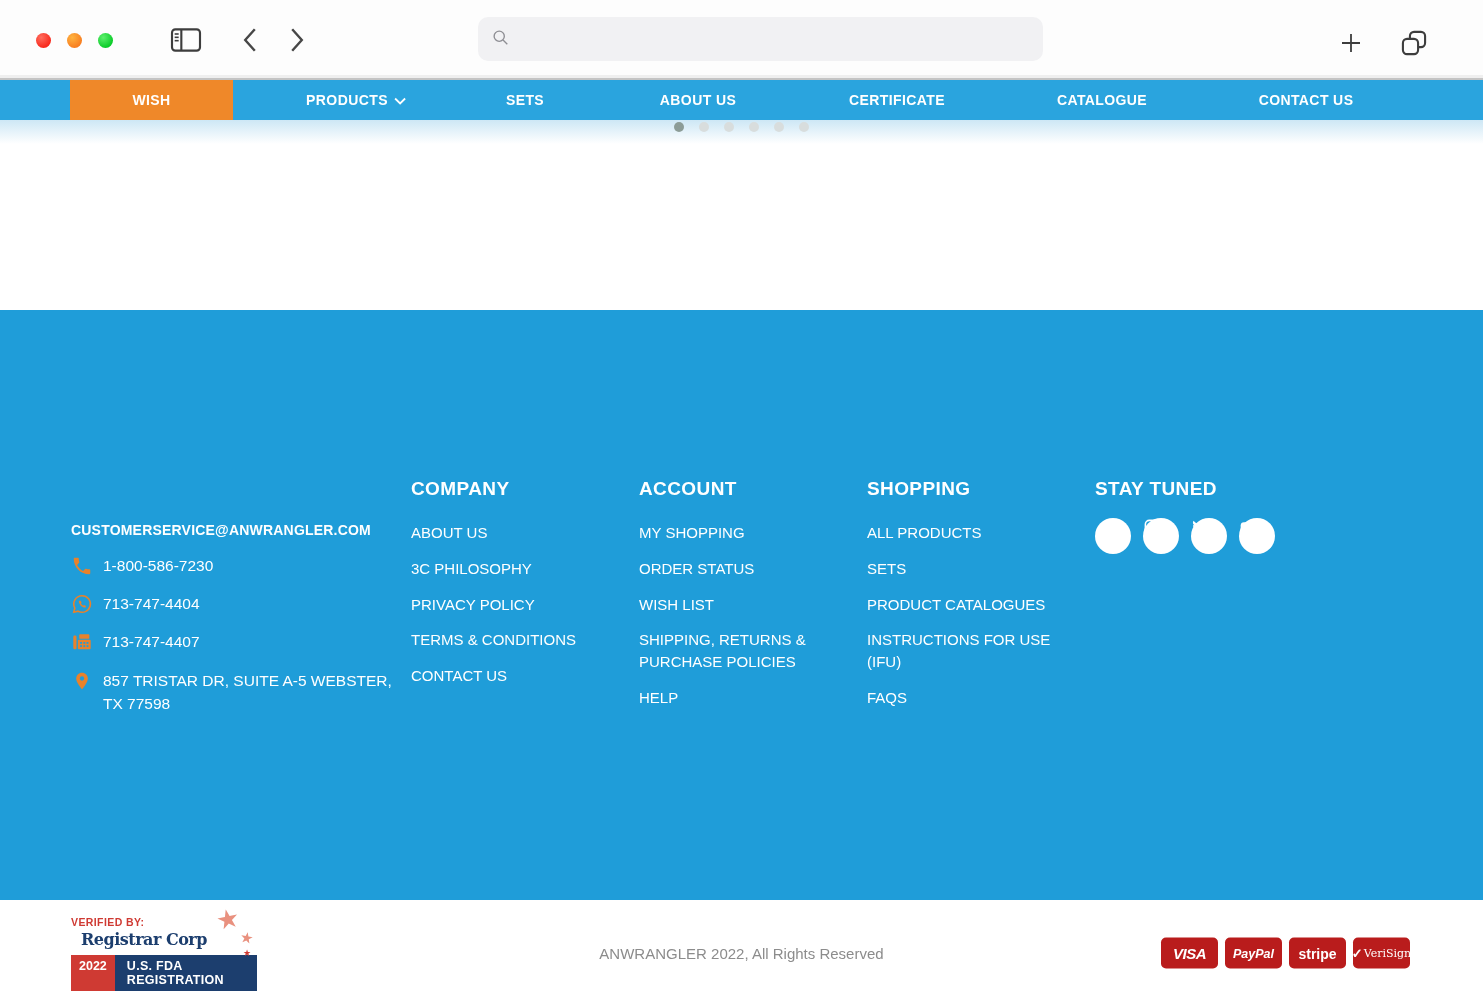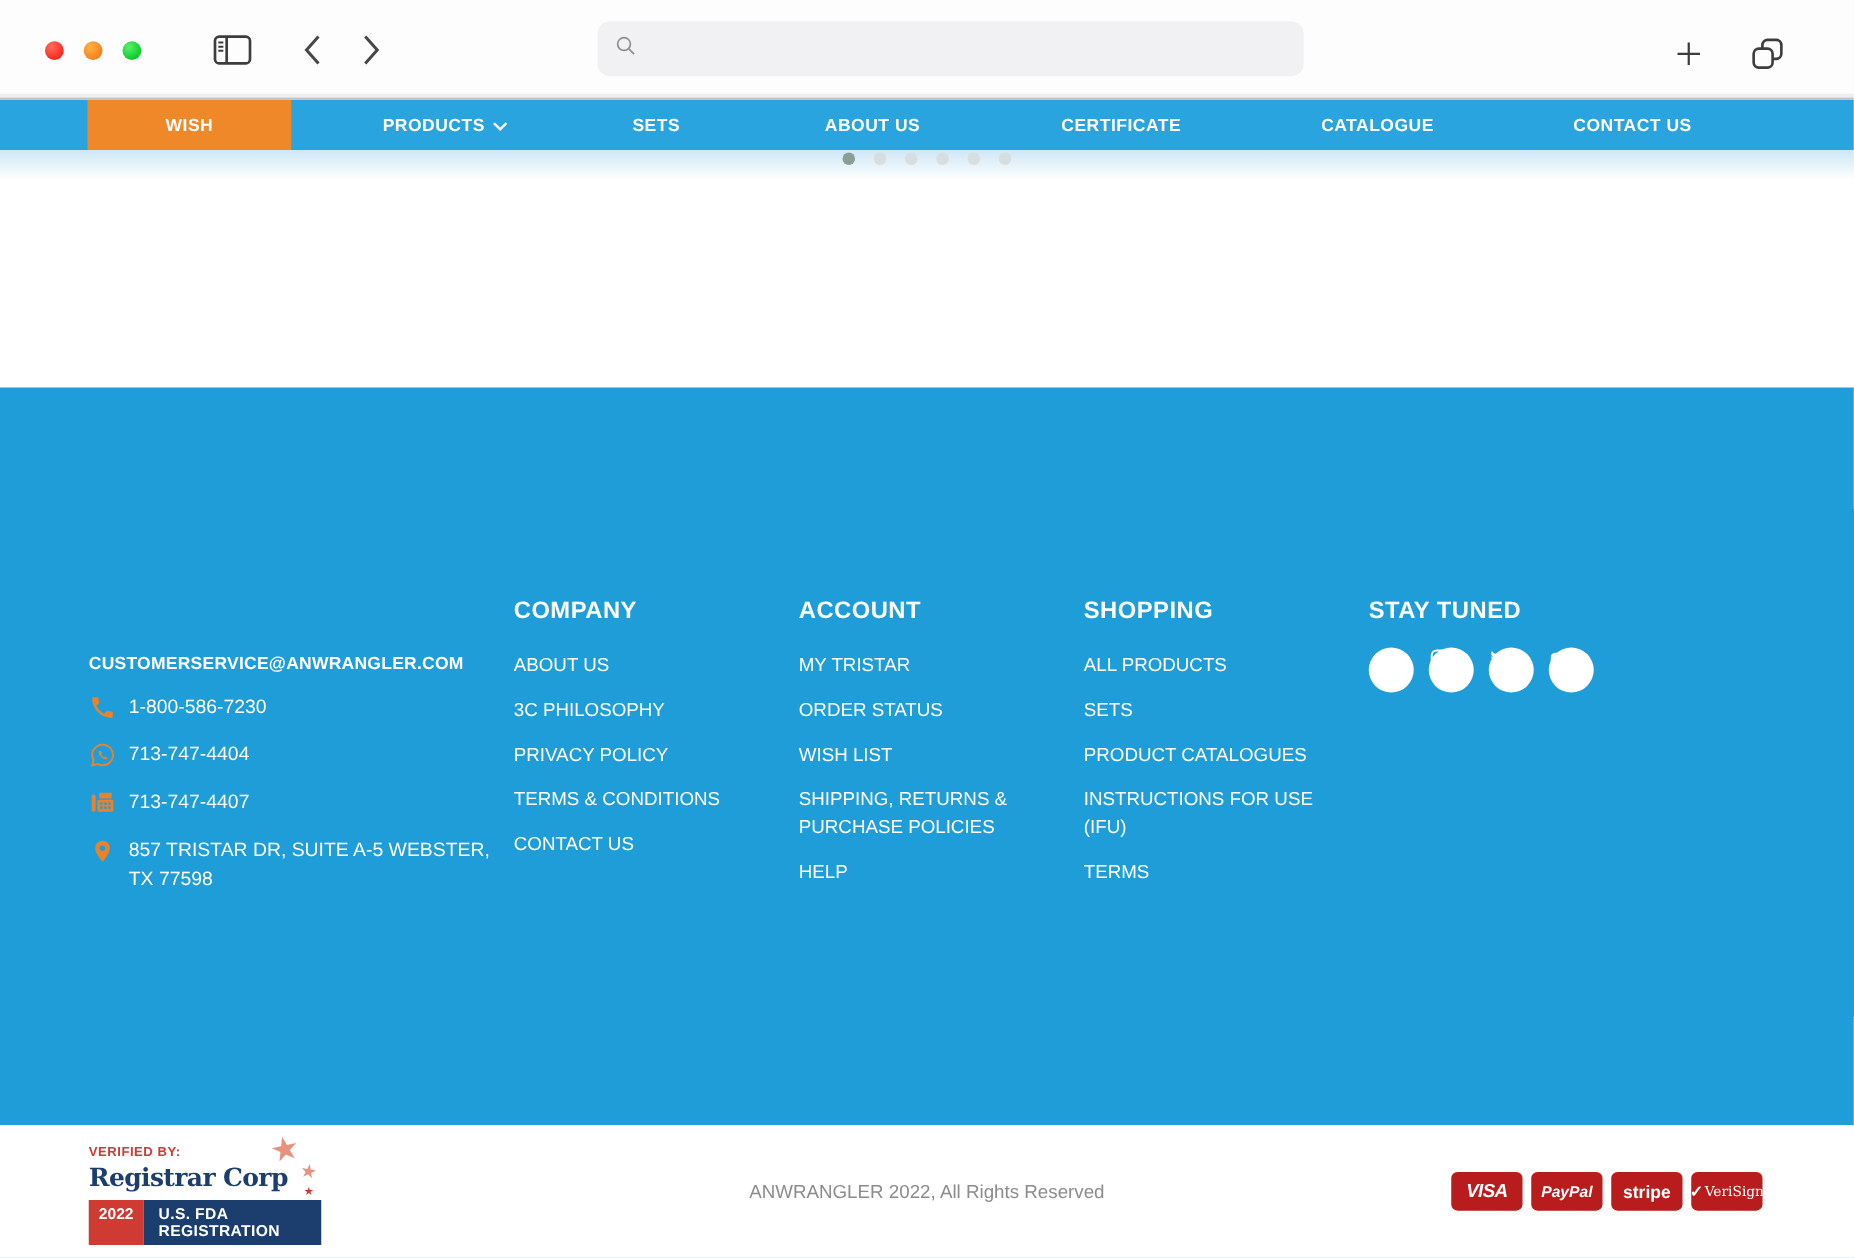--- a/index.html
+++ b/index.html
@@ -51,21 +51,21 @@
   .f-col h3 { font-size:19px; font-weight:bold; letter-spacing:.4px; margin-bottom:22px; }
   .f-col a { display:block; color:#fff; text-decoration:none; font-size:15px; line-height:1.45; margin-bottom:14px; max-width:190px; cursor:pointer; }
   .col-company { left:411px; } .col-account { left:639px; } .col-shopping { left:867px; } .col-stay { left:1095px; width:260px; }
   .socials { display:flex; gap:12px; margin-top:-4px; }
   .soc { width:36px; height:36px; border-radius:50%; background:#fff; color:#e8822b; display:flex; align-items:center; justify-content:center; cursor:pointer; }
 
   
   .bottombar { height:106px; background:#fff; position:relative; display:flex; align-items:center; }
   .registrar { position:absolute; left:71px; top:16px; width:186px; cursor:pointer; text-decoration:none; }
   .r-verified { color:#cf3a33; font-size:10.5px; font-weight:bold; letter-spacing:.4px; margin-bottom:2px; }
-  .r-name { color:#1c3e6e; font-family:"DejaVu Serif", serif; font-weight:bold; font-size:20px; letter-spacing:-.5px; margin-bottom:6px; }
+  .r-name { color:#1c3e6e; font-family:"DejaVu Serif", serif; font-weight:bold; font-size:16px; letter-spacing:-.5px; margin-bottom:6px;margin-left:10px; }
   .star { position:absolute; color:#e9917f; line-height:1; }
   .s1 { font-size:26px; right:18px; top:-10px; transform:rotate(-12deg); }
   .s2 { font-size:15px; right:4px; top:14px; transform:rotate(10deg); }
   .s3 { font-size:9px; right:6px; top:33px; color:#cf3a33; }
   .r-row { display:flex; }
   .r-year { background:#cf3a33; color:#fff; font-size:12.5px; font-weight:bold; padding:4px 8px; }
   .r-fda  { background:#1c3e6e; color:#fff; font-size:12.5px; font-weight:bold; letter-spacing:.3px; padding:4px 12px; }
   .copyright { position:absolute; left:0; right:0; text-align:center; color:#8c8c8c; font-size:15px; }
   .payments { position:absolute; right:73px; top:50%; transform:translateY(-50%); display:flex; gap:7px; }
   .pay { width:57px; height:31px; background:#b91c1c; border-radius:5px; color:#fff; display:flex; align-items:center; justify-content:center; }
@@ -232,34 +232,34 @@
       <h3>COMPANY</h3>
       <a>ABOUT US</a>
       <a>3C PHILOSOPHY</a>
       <a>PRIVACY POLICY</a>
       <a>TERMS &amp; CONDITIONS</a>
       <a>CONTACT US</a>
     </div>
 
     <div class="f-col col-account">
       <h3>ACCOUNT</h3>
-      <a>MY TRISTAR</a>
+      <a>MY SHOPPING</a>
       <a>ORDER STATUS</a>
       <a>WISH LIST</a>
       <a>SHIPPING, RETURNS &amp; PURCHASE POLICIES</a>
       <a>HELP</a>
     </div>
 
     <div class="f-col col-shopping">
       <h3>SHOPPING</h3>
       <a>ALL PRODUCTS</a>
       <a>SETS</a>
       <a>PRODUCT CATALOGUES</a>
       <a>INSTRUCTIONS FOR USE (IFU)</a>
-      <a>TERMS</a>
+      <a>FAQS</a>
     </div>
 
     <div class="f-col col-stay">
       <h3>STAY TUNED</h3>
       <div class="socials">
         <a class="soc">
           <span>
             <svg width="18" height="18" viewBox="0 0 24 24" fill="currentColor">
                 <path d="M13.4 21v-7.6h2.6l.4-3h-3V8.5c0-.87.24-1.46 1.5-1.46h1.6V4.4c-.28-.04-1.23-.12-2.33-.12-2.3 0-3.88 1.4-3.88 4v2.1H7.6v3h2.67V21h3.13z"></path>
               </svg>

